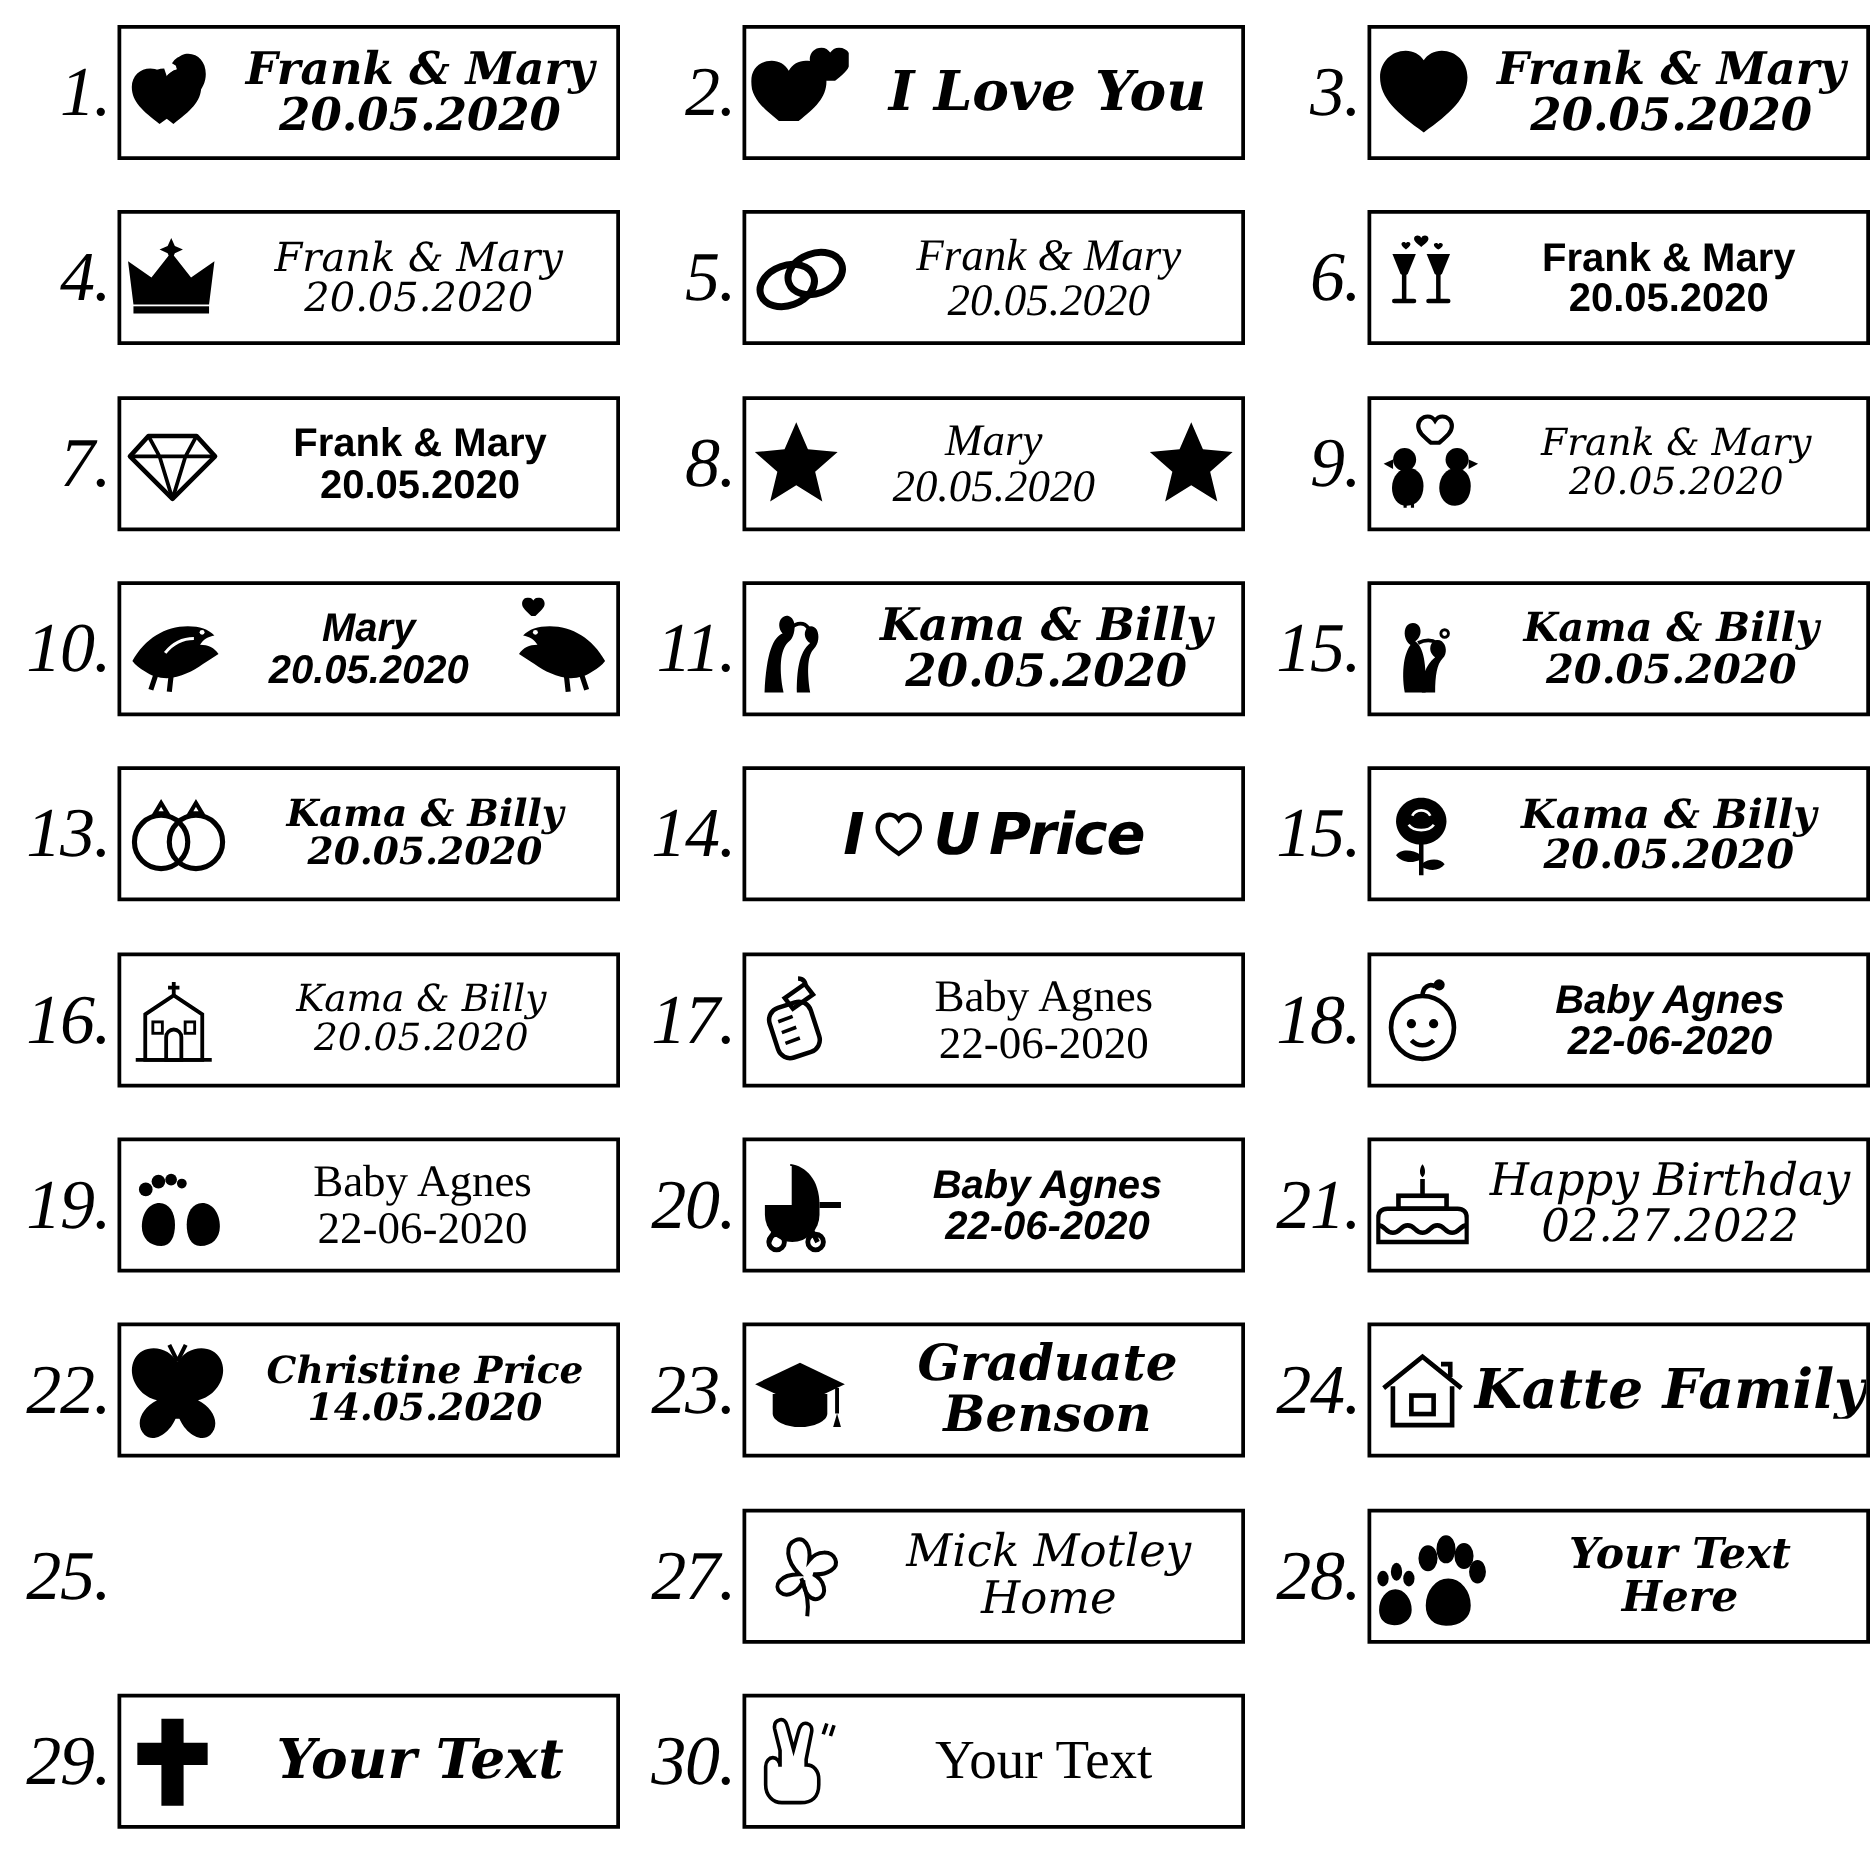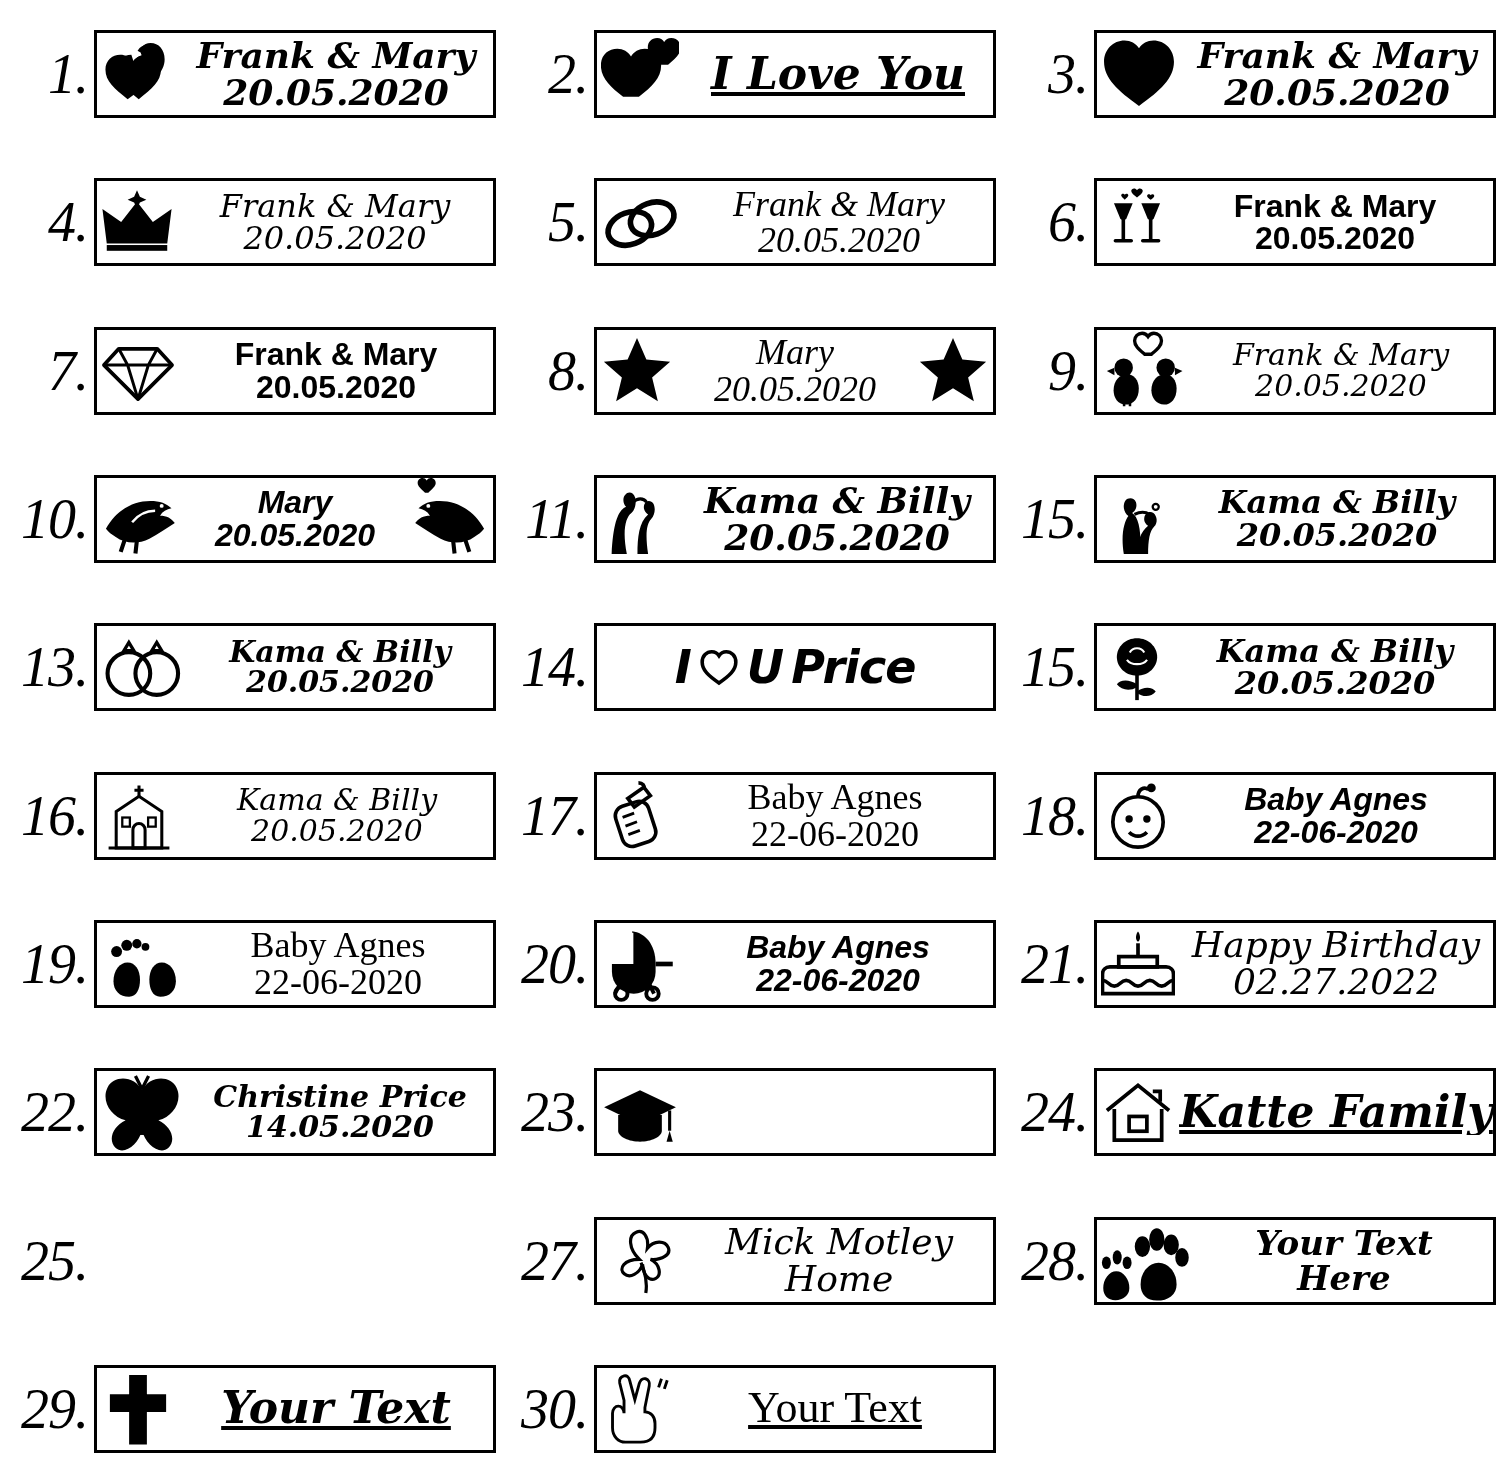--- a/index.html
+++ b/index.html
@@ -34,21 +34,21 @@
     font-size: 56px;
     line-height: 1;
     width: 86px;
     min-width: 86px;
     text-align: right;
     padding-right: 6px;
     letter-spacing: -1px;
   }
   .plate {
     flex: 1;
-    height: 88px;
+    height: 108px;
     border: 3px solid #000;
     box-sizing: border-box;
     display: flex;
     align-items: center;
     overflow: hidden;
     background: #fff;
   }
   .icon {
     flex: 0 0 auto;
     display: flex;
@@ -104,21 +104,21 @@
     font-weight: bold;
     font-style: italic;
     letter-spacing: -1px;
   }
 
   .s40 { font-size: 40px; }
   .s36 { font-size: 36px; }
   .s34 { font-size: 34px; }
   .s32 { font-size: 32px; }
   .s30 { font-size: 30px; }
-  .one-line { font-size: 44px; text-decoration: underline; }
+  .one-line { font-size: 44px; }
 </style>
 </head>
 <body>
 
 <div id="grid">
     <div class="cell">
       <div class="num">1.</div>
       <div class="plate">
         <span class="icon">
           <svg width="74" height="74" viewBox="0 0 100 100" fill="none" xmlns="http://www.w3.org/2000/svg">
@@ -507,20 +507,24 @@
       <div class="num">23.</div>
       <div class="plate">
         <span class="icon">
           <svg width="78" height="78" viewBox="0 0 100 100" fill="none" xmlns="http://www.w3.org/2000/svg">
             <path d="M50 22L4 44l46 22 46-22z" fill="#000"></path>
             <path d="M22 54v20c0 8 14 14 28 14s28-6 28-14V54" fill="#000"></path>
             <path d="M88 48v26" stroke="#000" stroke-width="4"></path>
             <path d="M88 74l-4 14h8z" fill="#000"></path>
           </svg>
         </span>
+        <div class="txt">
+          <div class="l1 script s40">Graduate</div>
+          <div class="l2 script s40">Benson</div>
+        </div>
       </div>
     </div>
     <div class="cell">
       <div class="num">24.</div>
       <div class="plate">
         <span class="icon">
           <svg width="74" height="74" viewBox="0 0 100 100" fill="none" xmlns="http://www.w3.org/2000/svg">
             <path d="M8 48L50 14l42 34" stroke="#000" stroke-width="5" fill="none"></path>
             <path d="M18 46v42h64V46" stroke="#000" stroke-width="5" fill="none"></path>
             <rect x="38" y="56" width="24" height="20" stroke="#000" stroke-width="5" fill="none"></rect>

